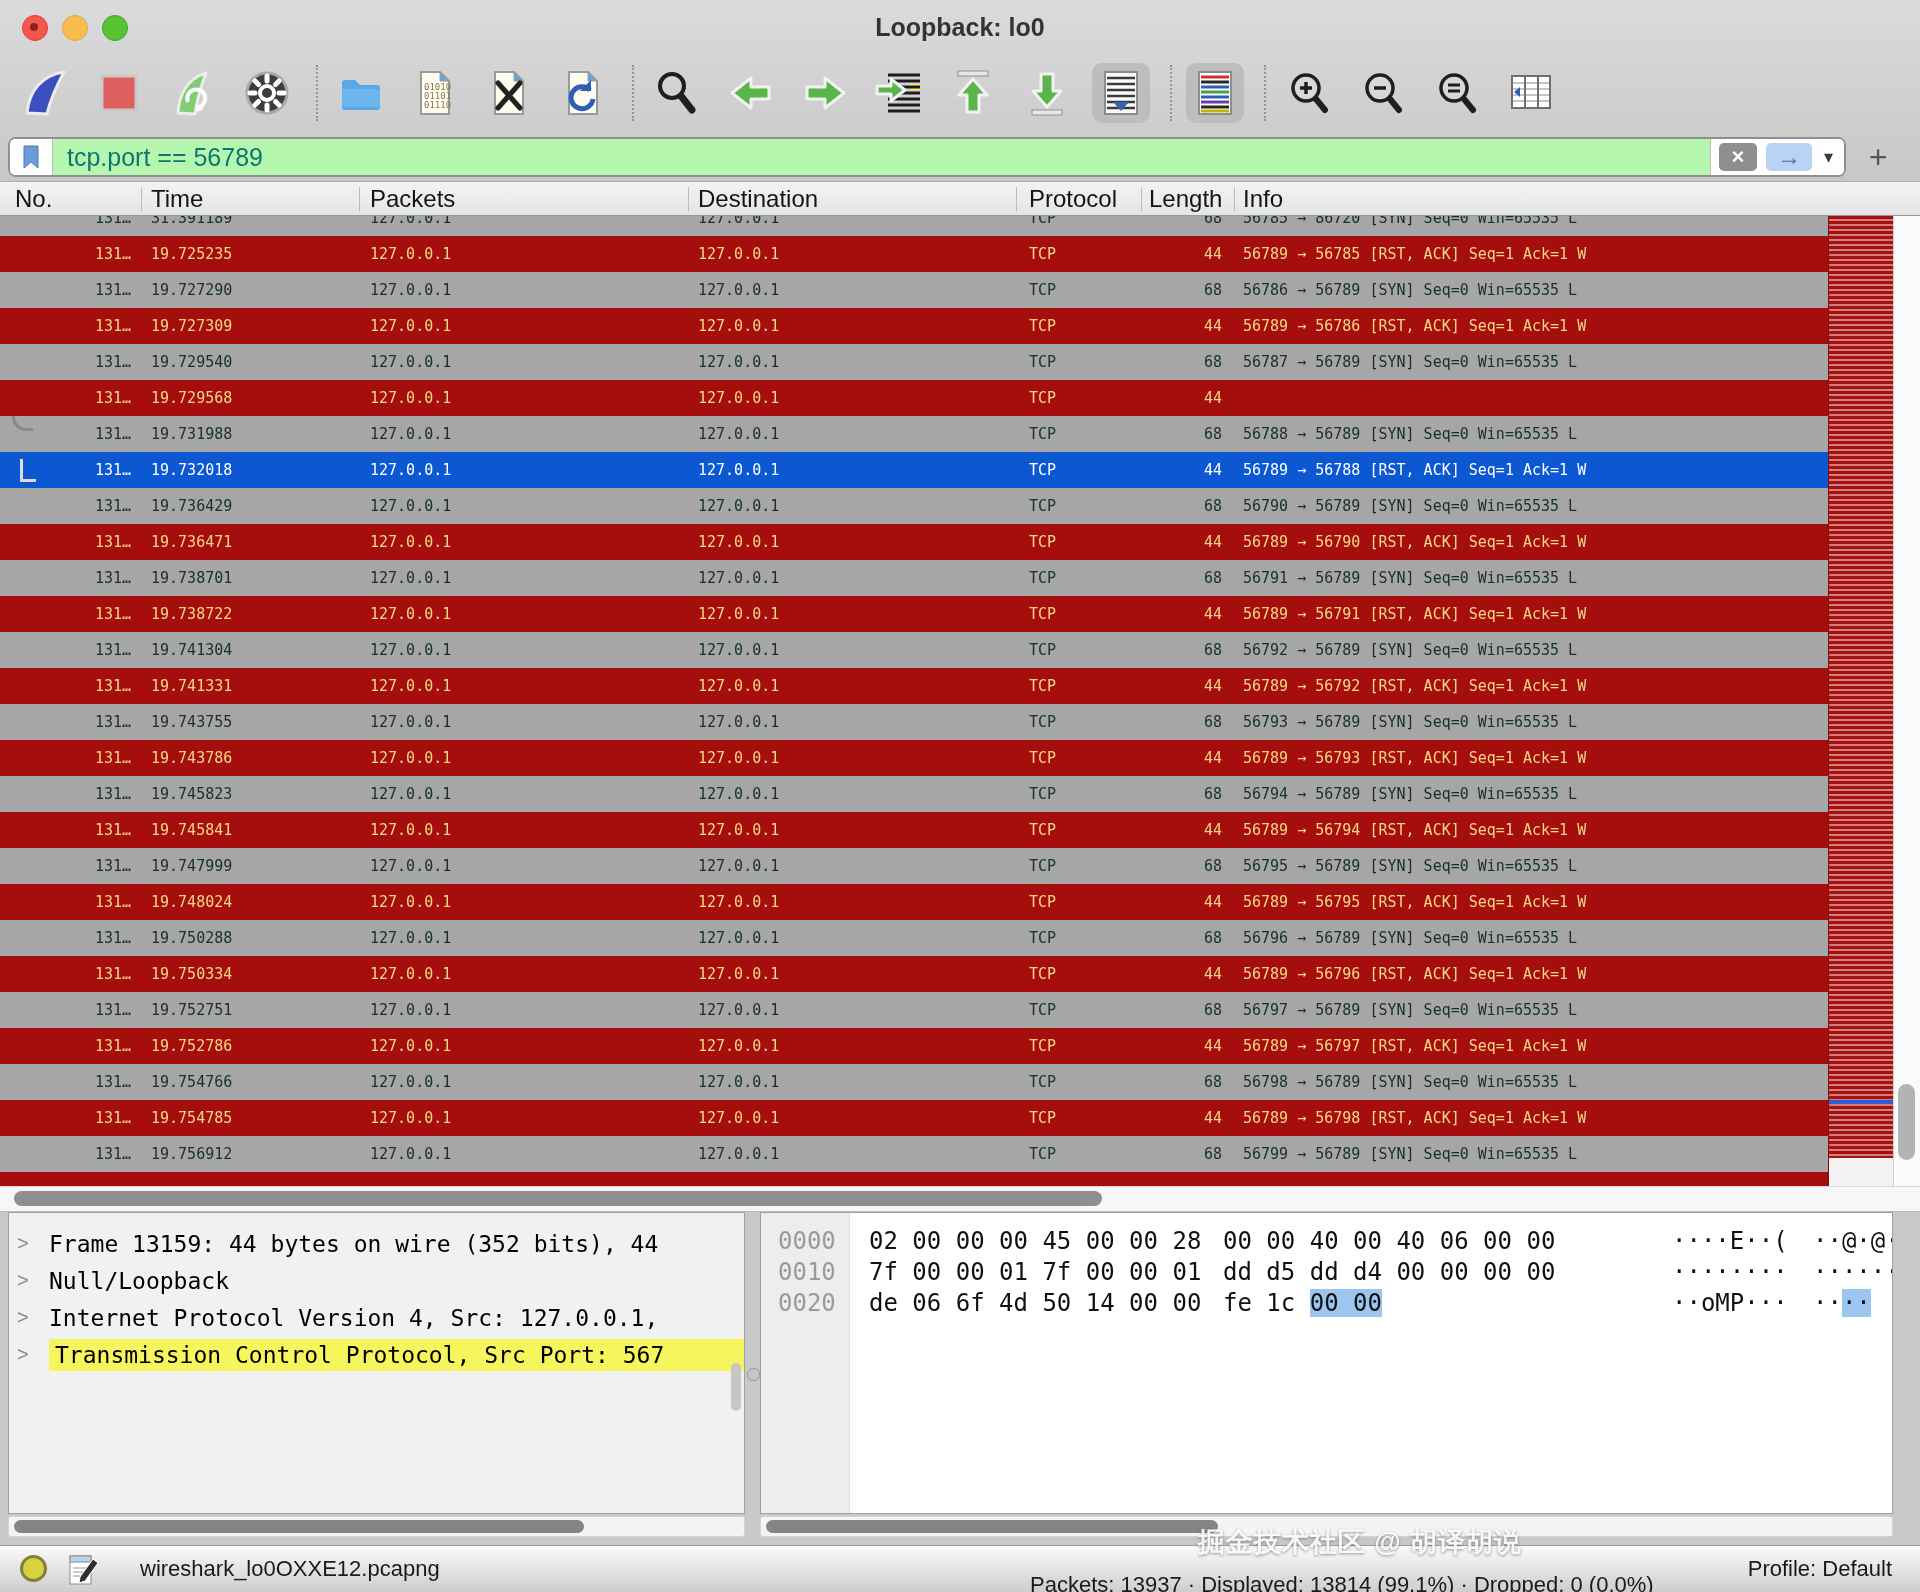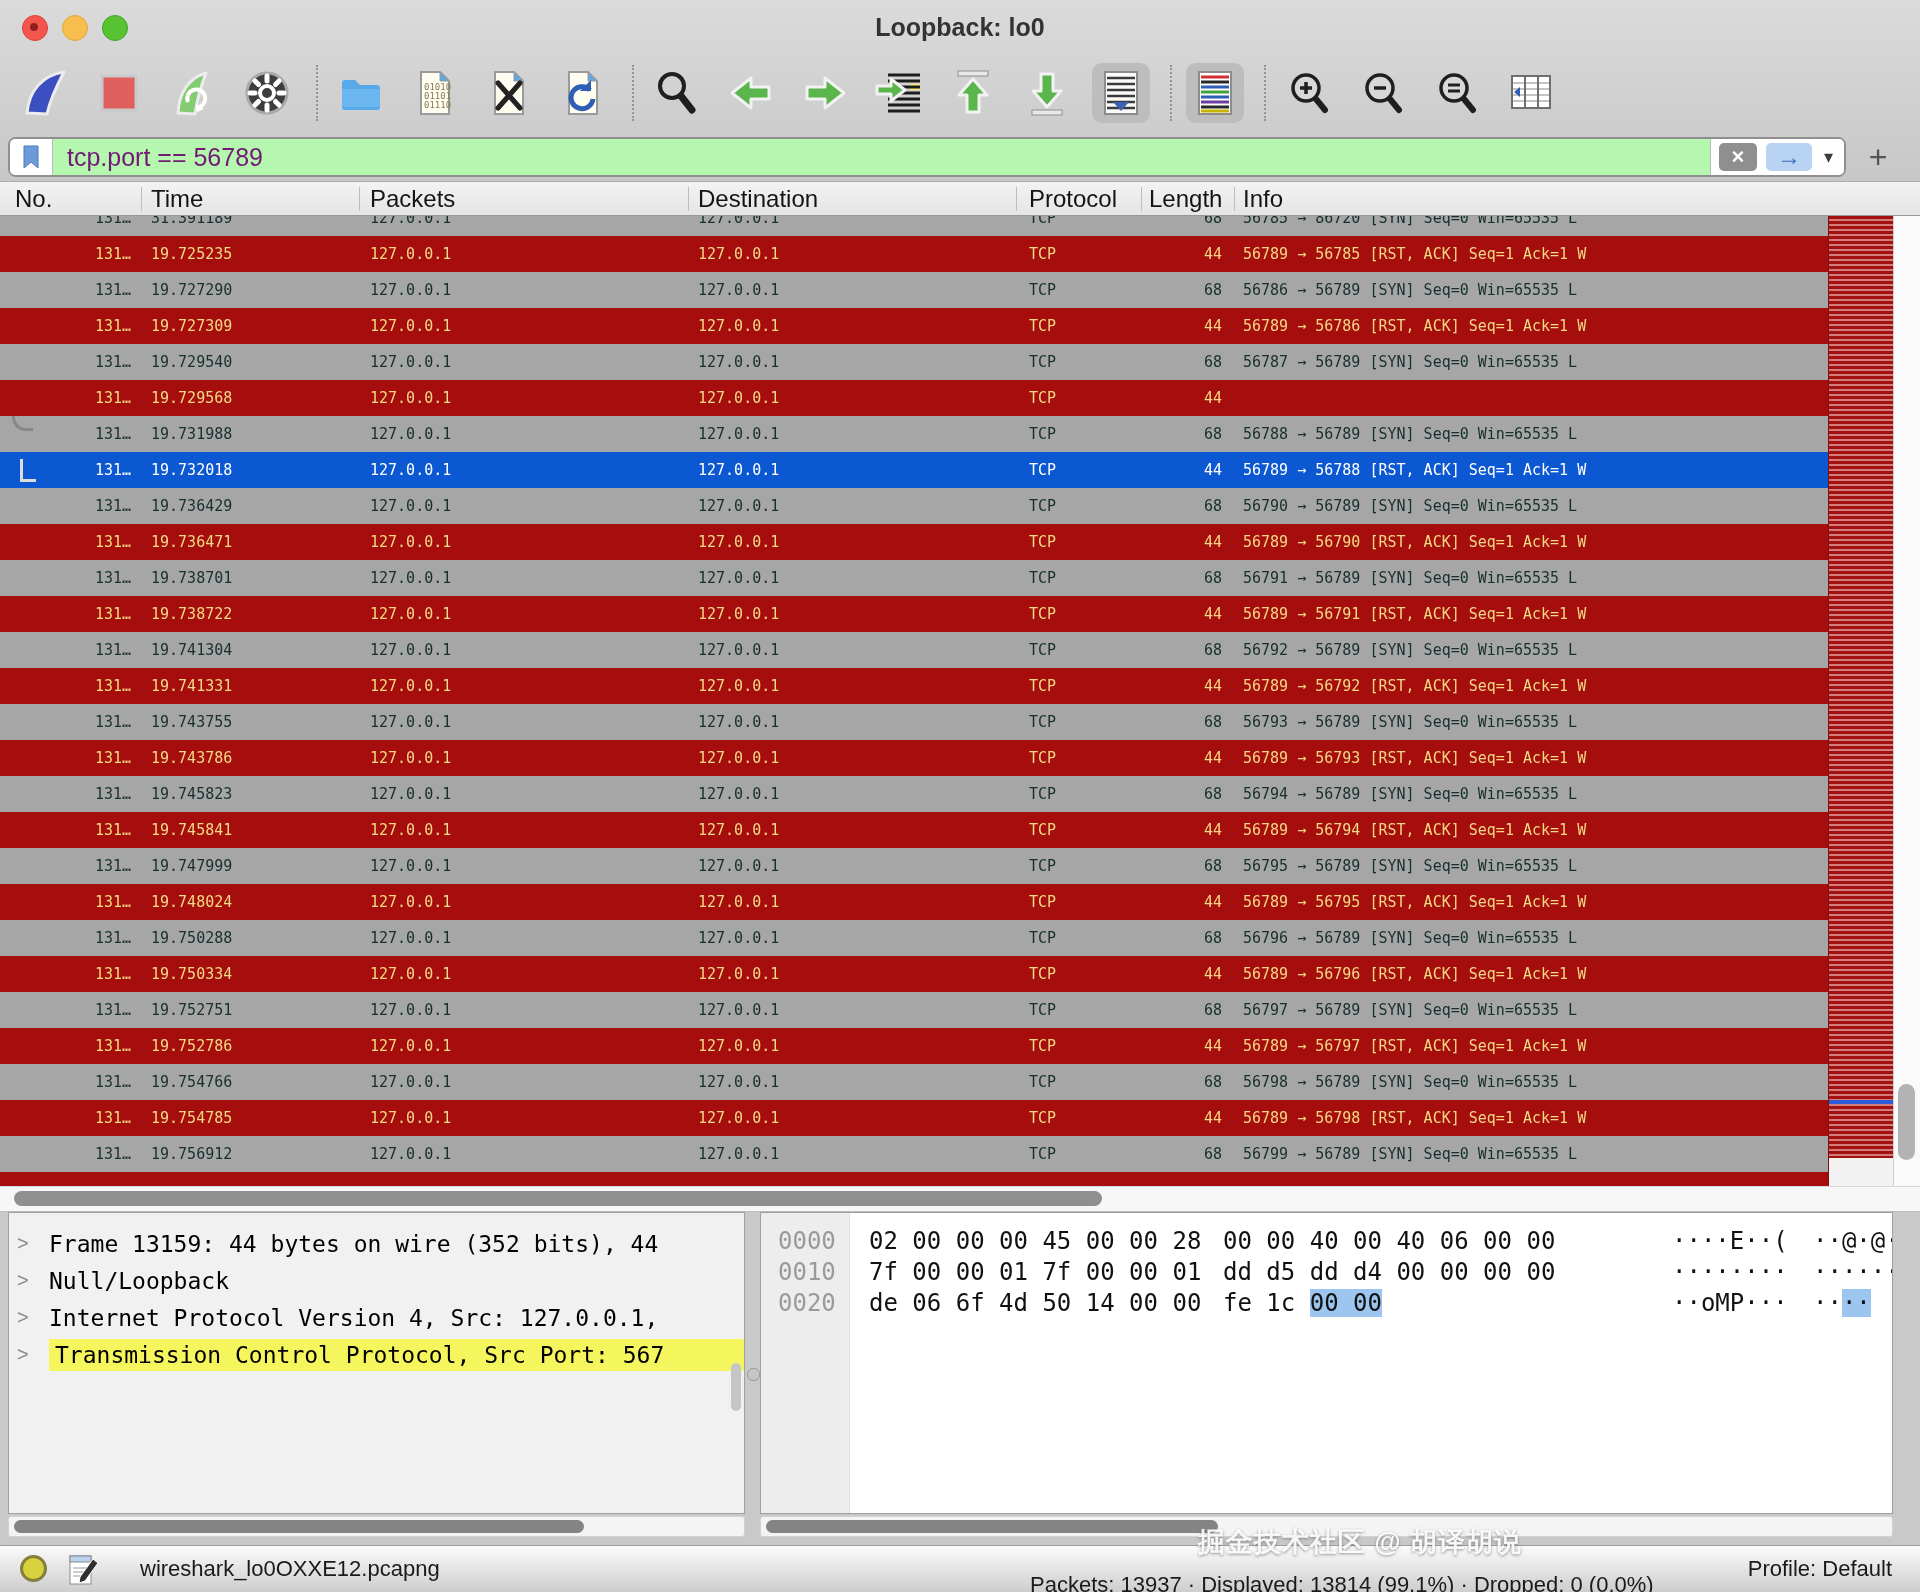--- a/index.html
+++ b/index.html
@@ -17,21 +17,21 @@
   .wtitle{position:absolute;left:0;top:0;width:100%;height:55px;line-height:55px;text-align:center;font-size:25px;font-weight:bold;color:#333;}
 
   .toolbar{position:absolute;left:0;top:55px;width:1920px;height:75px;display:flex;align-items:center;padding-left:16px;box-sizing:border-box;}
   .tbtn{width:58px;height:60px;display:flex;align-items:center;justify-content:center;background:transparent;border:none;margin-right:16px;padding:0;}
   .tbtn.active{background:#bdbdbd;border-radius:10px;}
   .tsep{height:56px;border-left:2px dotted #949494;margin:0 14px 0 4px;}
 
   
   .filterbar{position:absolute;left:8px;top:137px;width:1838px;height:40px;background:var(--filter-bg,#b6f7b0);border:2px solid #8f8f8f;border-radius:8px;display:flex;align-items:center;box-sizing:border-box;}
   .fb-bookmark{width:42px;align-self:stretch;background:#fff;border-right:1px solid #bbb;border-radius:5px 0 0 5px;display:flex;align-items:center;justify-content:center;}
-  .fb-text{flex:1;padding-left:14px;font-size:25px;color:#701a75;white-space:nowrap;overflow:hidden;}
+  .fb-text{flex:1;padding-left:14px;font-size:25px;color:#0f766e;white-space:nowrap;overflow:hidden;}
   .fb-controls{align-self:stretch;background:#fff;border-left:1px solid #bbb;border-radius:0 5px 5px 0;display:flex;align-items:center;padding:0 8px;gap:9px;}
   .fb-clear{width:38px;height:28px;background:#8f8f8f;color:#fff;border-radius:5px;font-weight:bold;font-size:22px;display:flex;align-items:center;justify-content:center;}
   .fb-apply{width:46px;height:28px;background:#b9d4f2;color:#3a6db8;border-radius:5px;font-weight:bold;font-size:24px;display:flex;align-items:center;justify-content:center;}
   .fb-drop{color:#3c3c3c;font-size:18px;padding:0 3px;}
   .filter-add{position:absolute;right:20px;top:134px;width:44px;height:46px;font-size:32px;color:#555;display:flex;align-items:center;justify-content:center;}
 
   
   .pheader{position:absolute;left:0;top:181px;width:1920px;height:35px;background:linear-gradient(#f3f3f3,#e5e5e5);border-top:1px solid #aeaeae;border-bottom:1px solid #989898;box-sizing:border-box;display:flex;align-items:center;font-size:24px;color:#141414;}
   .hsep{position:absolute;top:5px;height:24px;border-left:1px solid #bdbdbd;}
 

